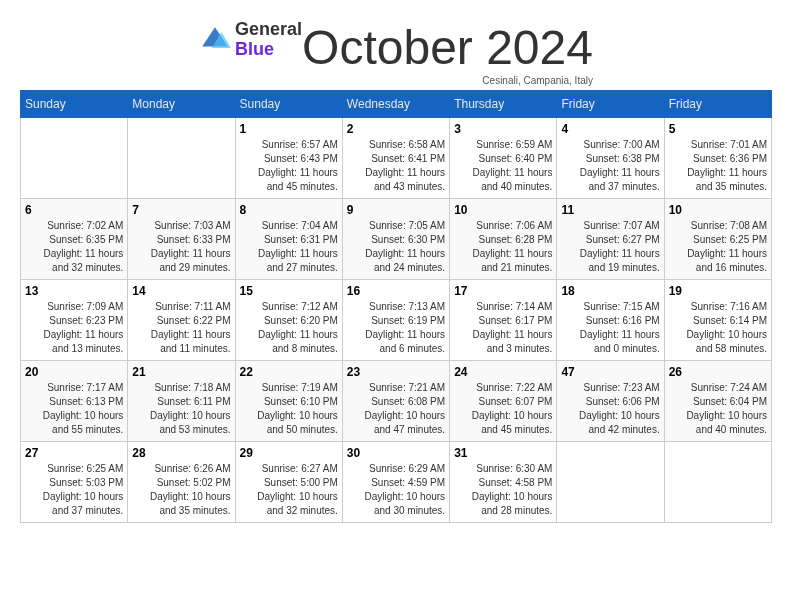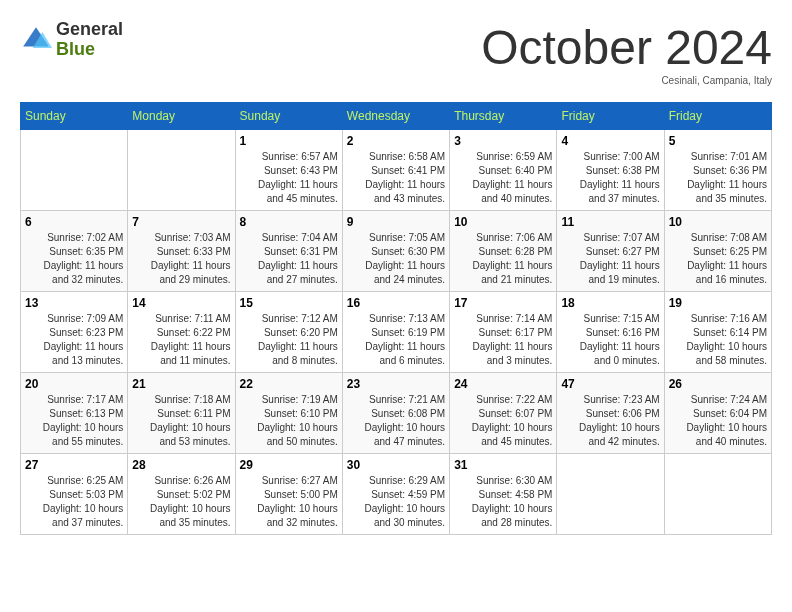--- a/index.html
+++ b/index.html
@@ -5,36 +5,36 @@
     * { box-sizing: border-box; margin: 0; padding: 0; }
     body {
       font-family: Arial, sans-serif;
       background: #fff;
       width: 792px;
       min-height: 612px;
       padding: 20px;
     }
     .header {
       display: flex;
-      justify-content: space-between;
+      justify-content: center;
       align-items: flex-start;
-      margin-bottom: 16px;
+      margin-bottom: 4px;
     }
     .logo {
       display: flex;
       align-items: center;
       gap: 4px;
     }
     .logo-text {
       font-size: 18px;
       font-weight: bold;
       color: #333;
       line-height: 1.1;
     }
-    .logo-blue { color: #4d7c0f; }
+    .logo-blue { color: #6d28d9; }
     .logo-icon {
       width: 32px;
       height: 32px;
     }
     .title-block {
       text-align: right;
     }
     .month-title {
       font-size: 48px;
       font-weight: normal;
@@ -44,21 +44,21 @@
       font-size: 10px;
       color: #555;
     }
     .calendar {
       width: 100%;
       border-collapse: collapse;
       font-size: 11px;
     }
     .calendar th {
       background-color: #1565c0;
-      color: #bef264;
+      color: #e5e5e5;
       padding: 6px 4px;
       text-align: left;
       font-size: 12px;
       font-weight: normal;
       border: 1px solid #1565c0;
     }
     .calendar td {
       border: 1px solid #ccc;
       vertical-align: top;
       padding: 4px;

